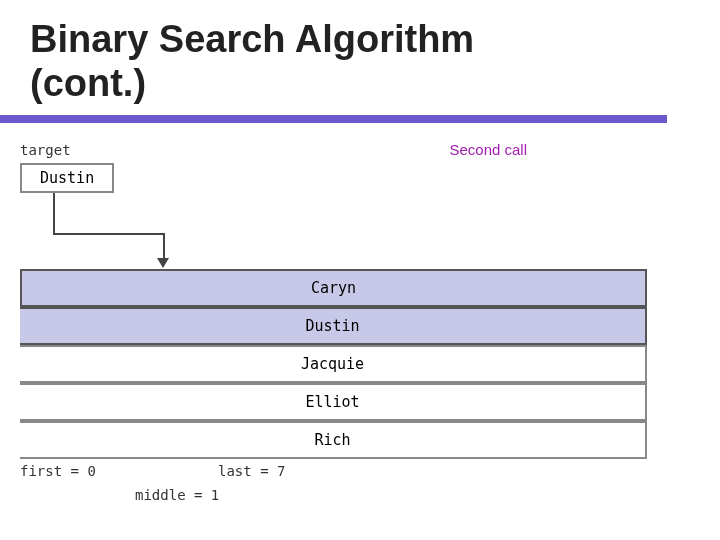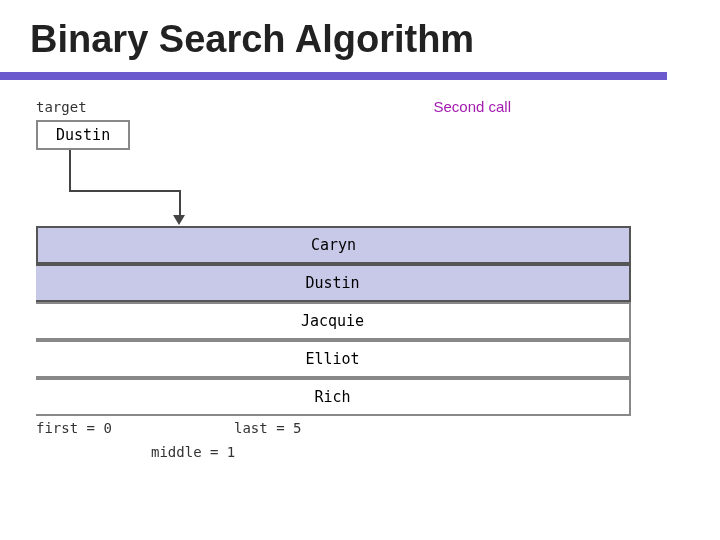--- a/index.html
+++ b/index.html
@@ -31,21 +31,21 @@
     }
 
     .purple-bar {
       height: 8px;
       background: #6a5acd;
       width: 100%;
       margin-bottom: 18px;
     }
 
     .content-area {
-      padding: 0 36px;
+      padding: 0 20px;
       position: relative;
     }
 
     .target-label {
       font-size: 14px;
       color: #333;
       margin-bottom: 4px;
       font-family: monospace;
     }
 
@@ -95,20 +95,21 @@
     }
   </style>
 </head>
 <body>
 
 <div class="slide">
 
   <div class="title-area">
     <div class="title-text">
       <span>Binary Search Algorithm</span><br>
+      <span>(cont.)</span>
     </div>
   </div>
 
   <div class="purple-bar"></div>
 
   <div class="content-area">
 
     
     <div style="position:relative; margin-bottom: 4px;">
       <span class="target-label">target</span>
@@ -135,18 +136,18 @@
         <div class="array-cell highlighted">Caryn</div>
         <div class="array-cell highlighted" style="border-left: none;">Dustin</div>
         <div class="array-cell" style="border-left: none;">Jacquie</div>
         <div class="array-cell" style="border-left: none;">Elliot</div>
         <div class="array-cell" style="border-left: none;">Rich</div>
       </div>
 
     
     <div style="position:relative; height:50px; margin-top:4px;">
       <span style="position:absolute; left:0; top:0; font-size:14px; font-family:monospace; color:#333;">first = 0</span>
-      <span style="position:absolute; left:198px; top:0; font-size:14px; font-family:monospace; color:#333;">last = 5</span>
+      <span style="position:absolute; left:198px; top:0; font-size:14px; font-family:monospace; color:#333;">last = 7</span>
       <span style="position:absolute; left:115px; top:24px; font-size:14px; font-family:monospace; color:#333;">middle = 1</span>
     </div>
 
   </div>
 </div>
 
 </body></html>

